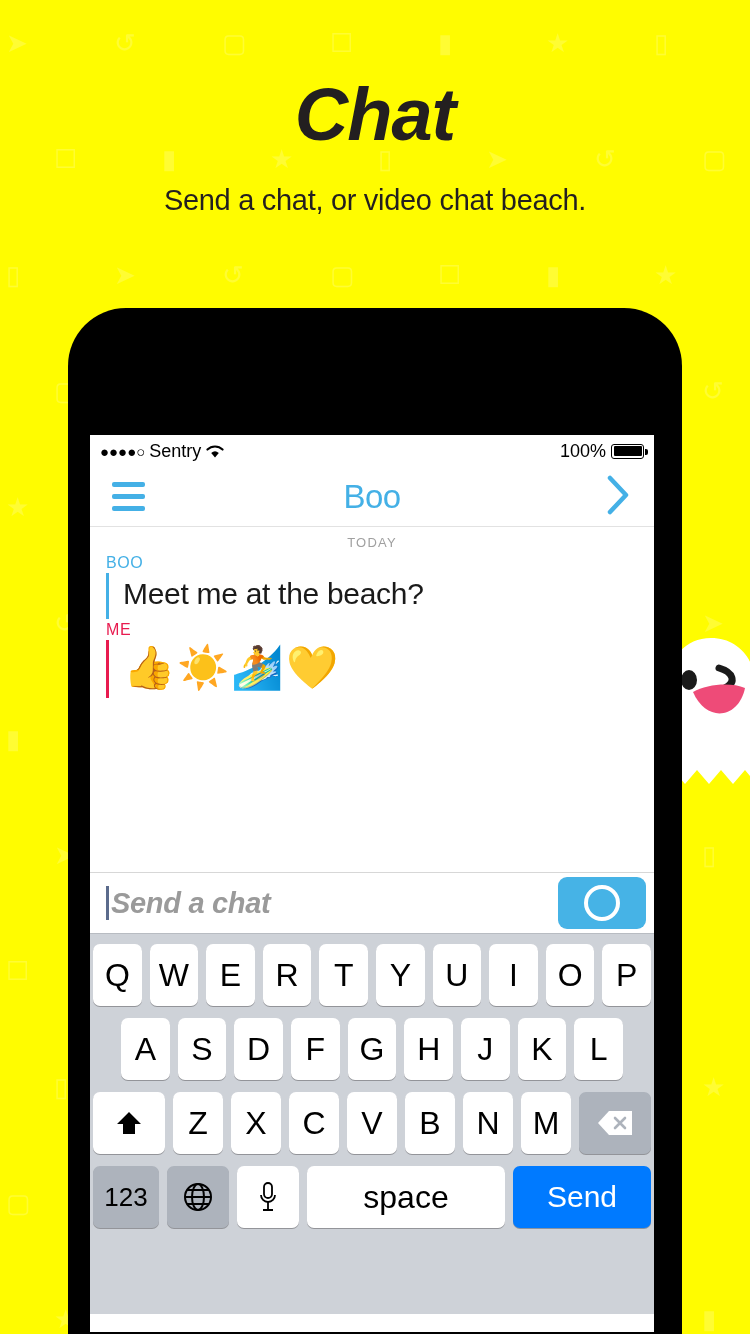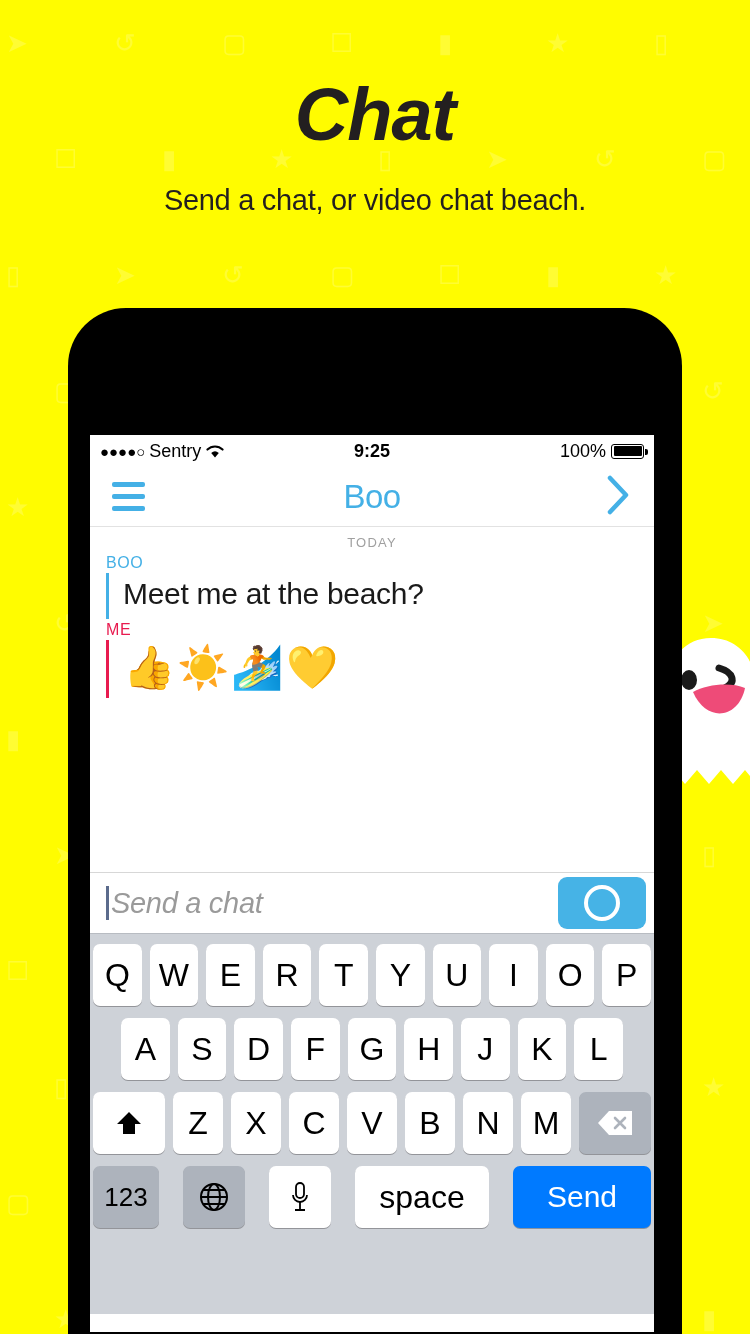--- a/index.html
+++ b/index.html
@@ -189,20 +189,21 @@
     width: 3px; height: 34px;
     background: #5B6B8C;
     margin-right: 2px;
   }
   .placeholder {
     font-size: 29px;
     font-style: italic;
     color: #9A9A9A;
     letter-spacing: -0.3px;
     flex: 1;
+    font-weight: bold;
   }
   .cambtn {
     width: 88px; height: 52px;
     background: #46B3E6;
     border-radius: 9px;
     display: flex; align-items: center; justify-content: center;
     cursor: pointer;
   }
   .cambtn i {
     display: block;
@@ -236,21 +237,21 @@
     display: flex; align-items: center; justify-content: center;
     font-size: 32px;
     color: #000;
     cursor: pointer;
     user-select: none;
   }
   .krow.r2 .key { flex: 1; }
   .key.gray { background: #ADB3BC; }
   .key.wide { flex: 0 0 72px; }
   .key.del { flex: 0 0 72px; }
-  .krow.r4 { gap: 24px; margin-bottom: 0; align-items: center; }
+  .krow.r4 { gap: 8px; margin-bottom: 0; align-items: center; }
   .key.num { flex: 0 0 66px; font-size: 26px; }
   .key.globe { flex: 0 0 62px; }
   .key.mic { flex: 0 0 62px; }
   .key.space { flex: 1 1 auto; font-size: 32px; }
   .key.send {
     flex: 0 0 138px;
     background: #007AFF;
     color: #fff;
     font-size: 30px;
   }
@@ -373,21 +374,20 @@
       <div class="sb-left">
         <span class="dots">●●●●○</span>
         <span class="carrier">Sentry</span>
         <span class="wifi">
           <svg width="20" height="15" viewBox="0 0 20 15">
               <path d="M10 13.5 L6.2 8.9 A6 6 0 0 1 13.8 8.9 Z" fill="#000"></path>
               <path d="M2.4 5.6 A11 11 0 0 1 17.6 5.6" stroke="#000" stroke-width="2.1" fill="none" stroke-linecap="round"></path>
             </svg>
         </span>
       </div>
-      <div class="sb-time">9:25</div>
       <div class="sb-right">
         <span>100%</span>
         <span class="batt">
             <i></i>
           </span>
       </div>
     </div>
 
     <div class="navbar">
       <div class="hamburger">

